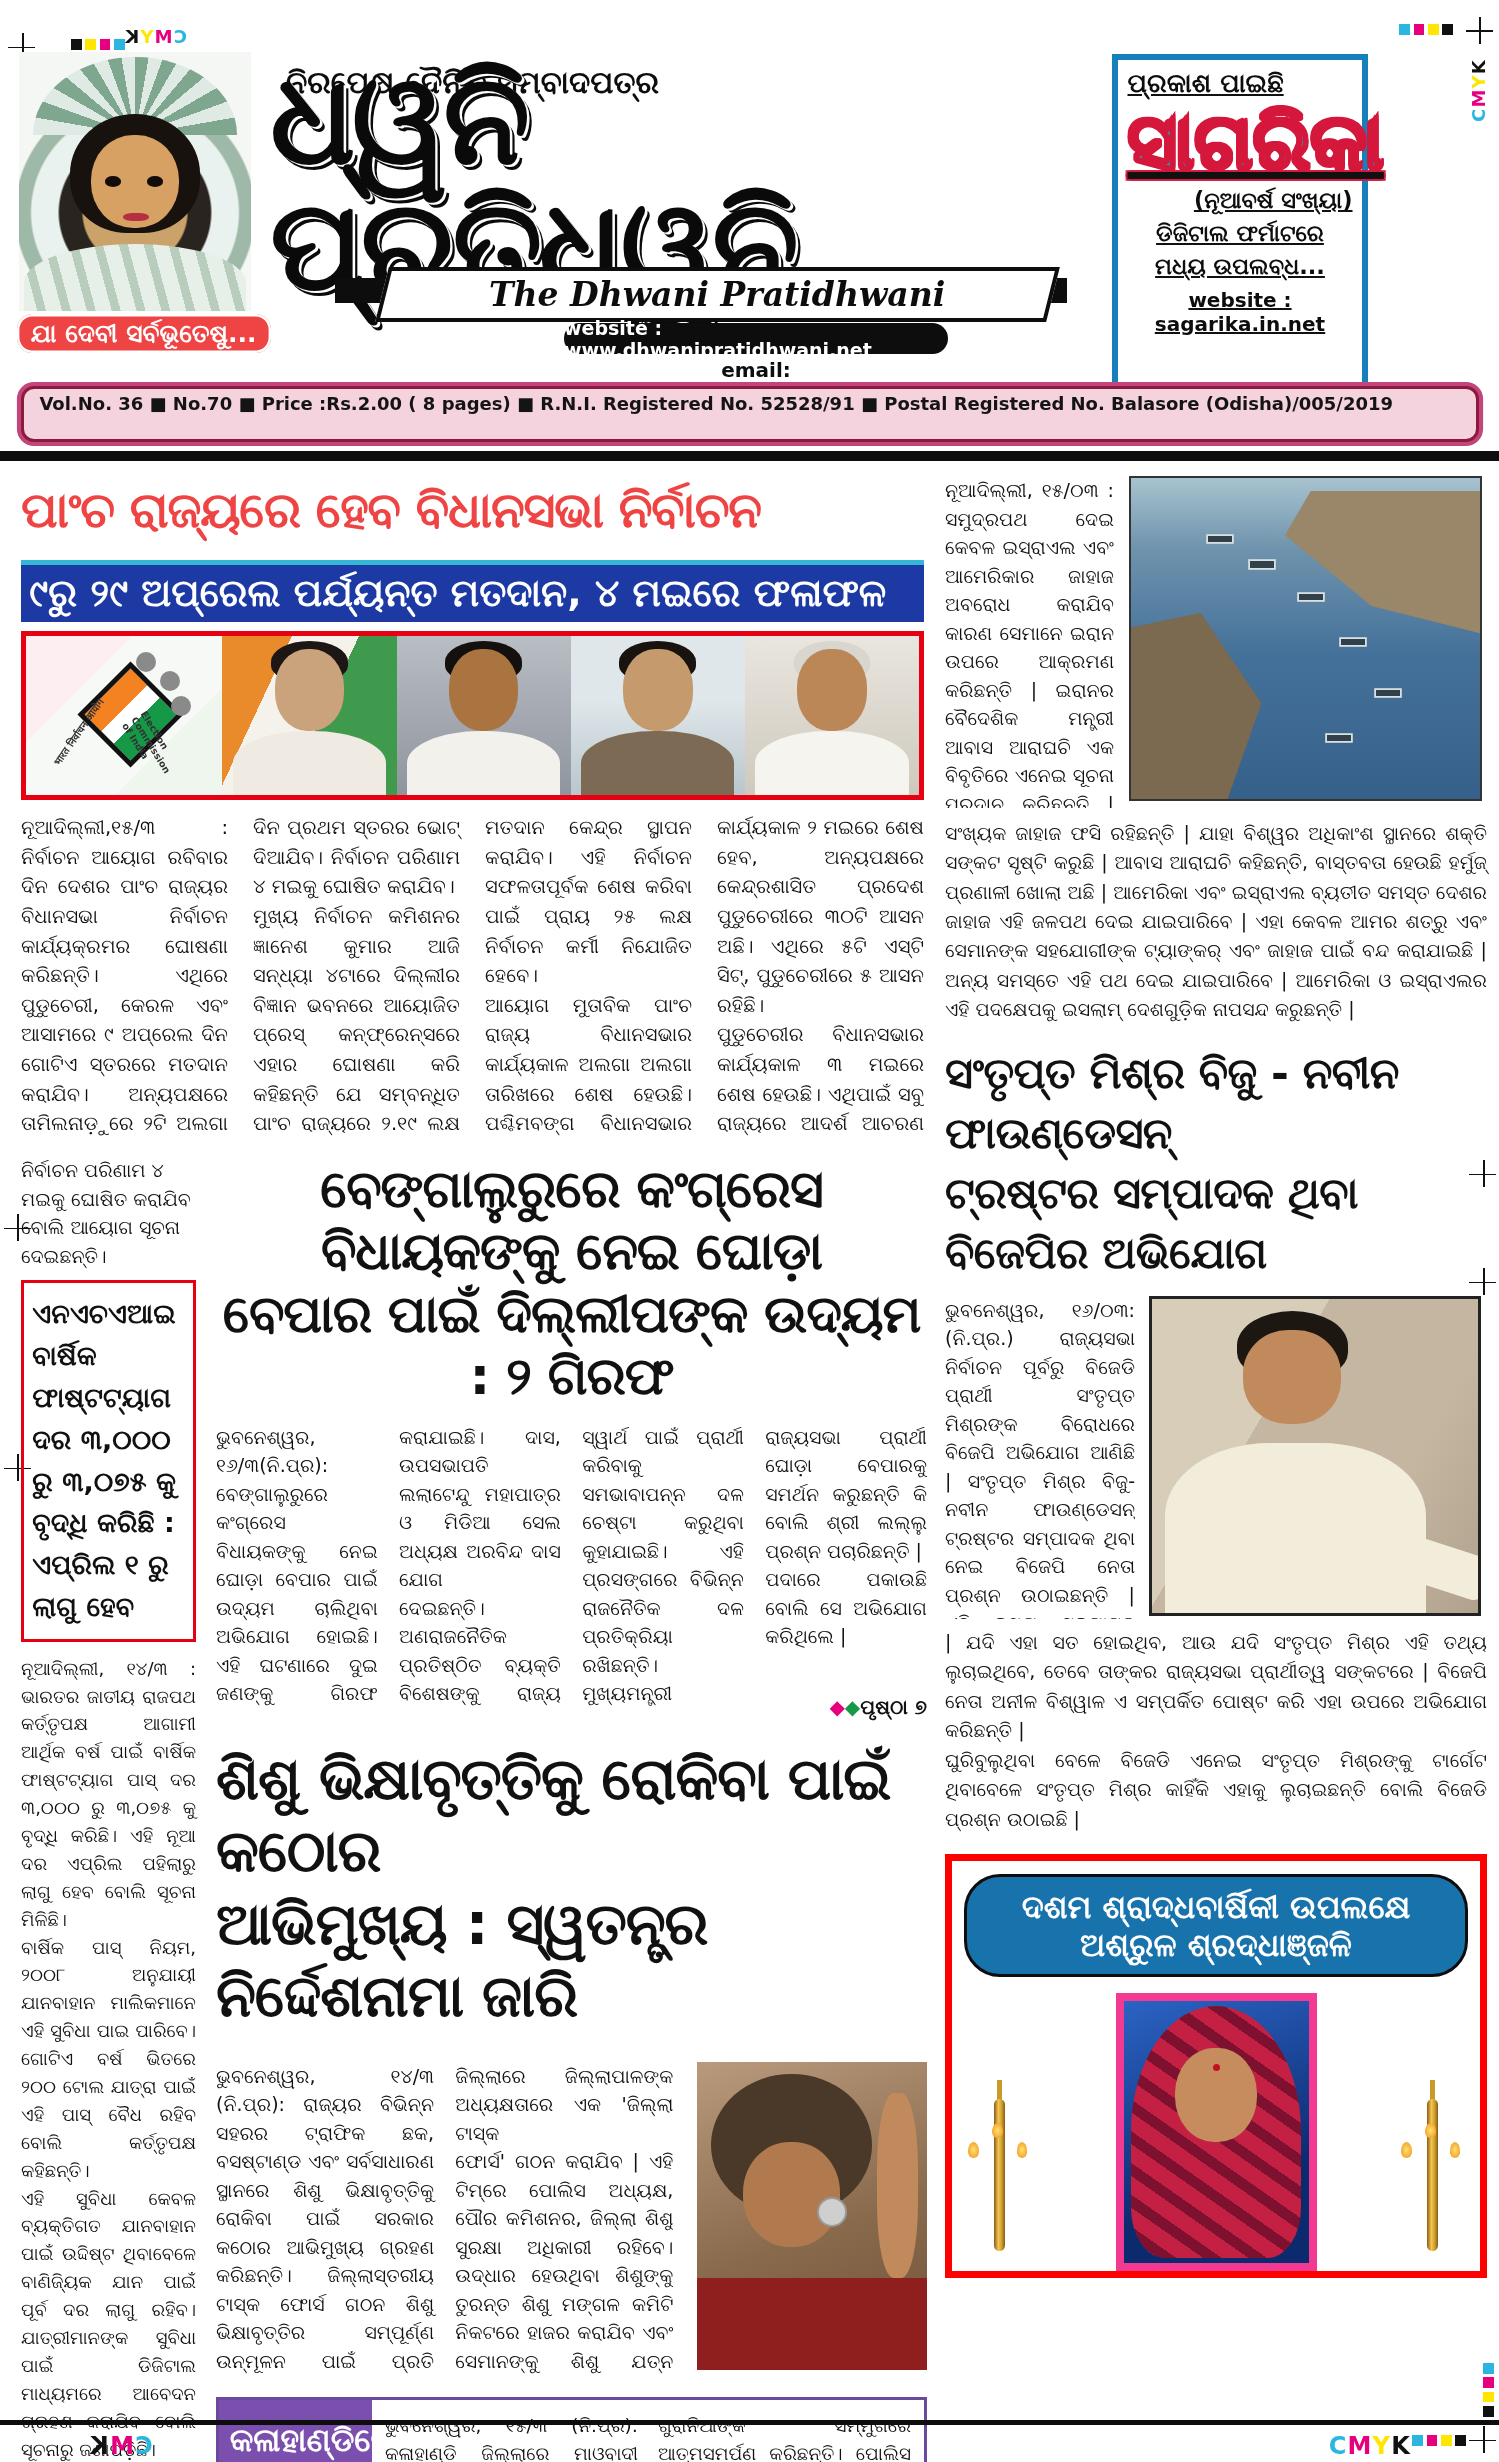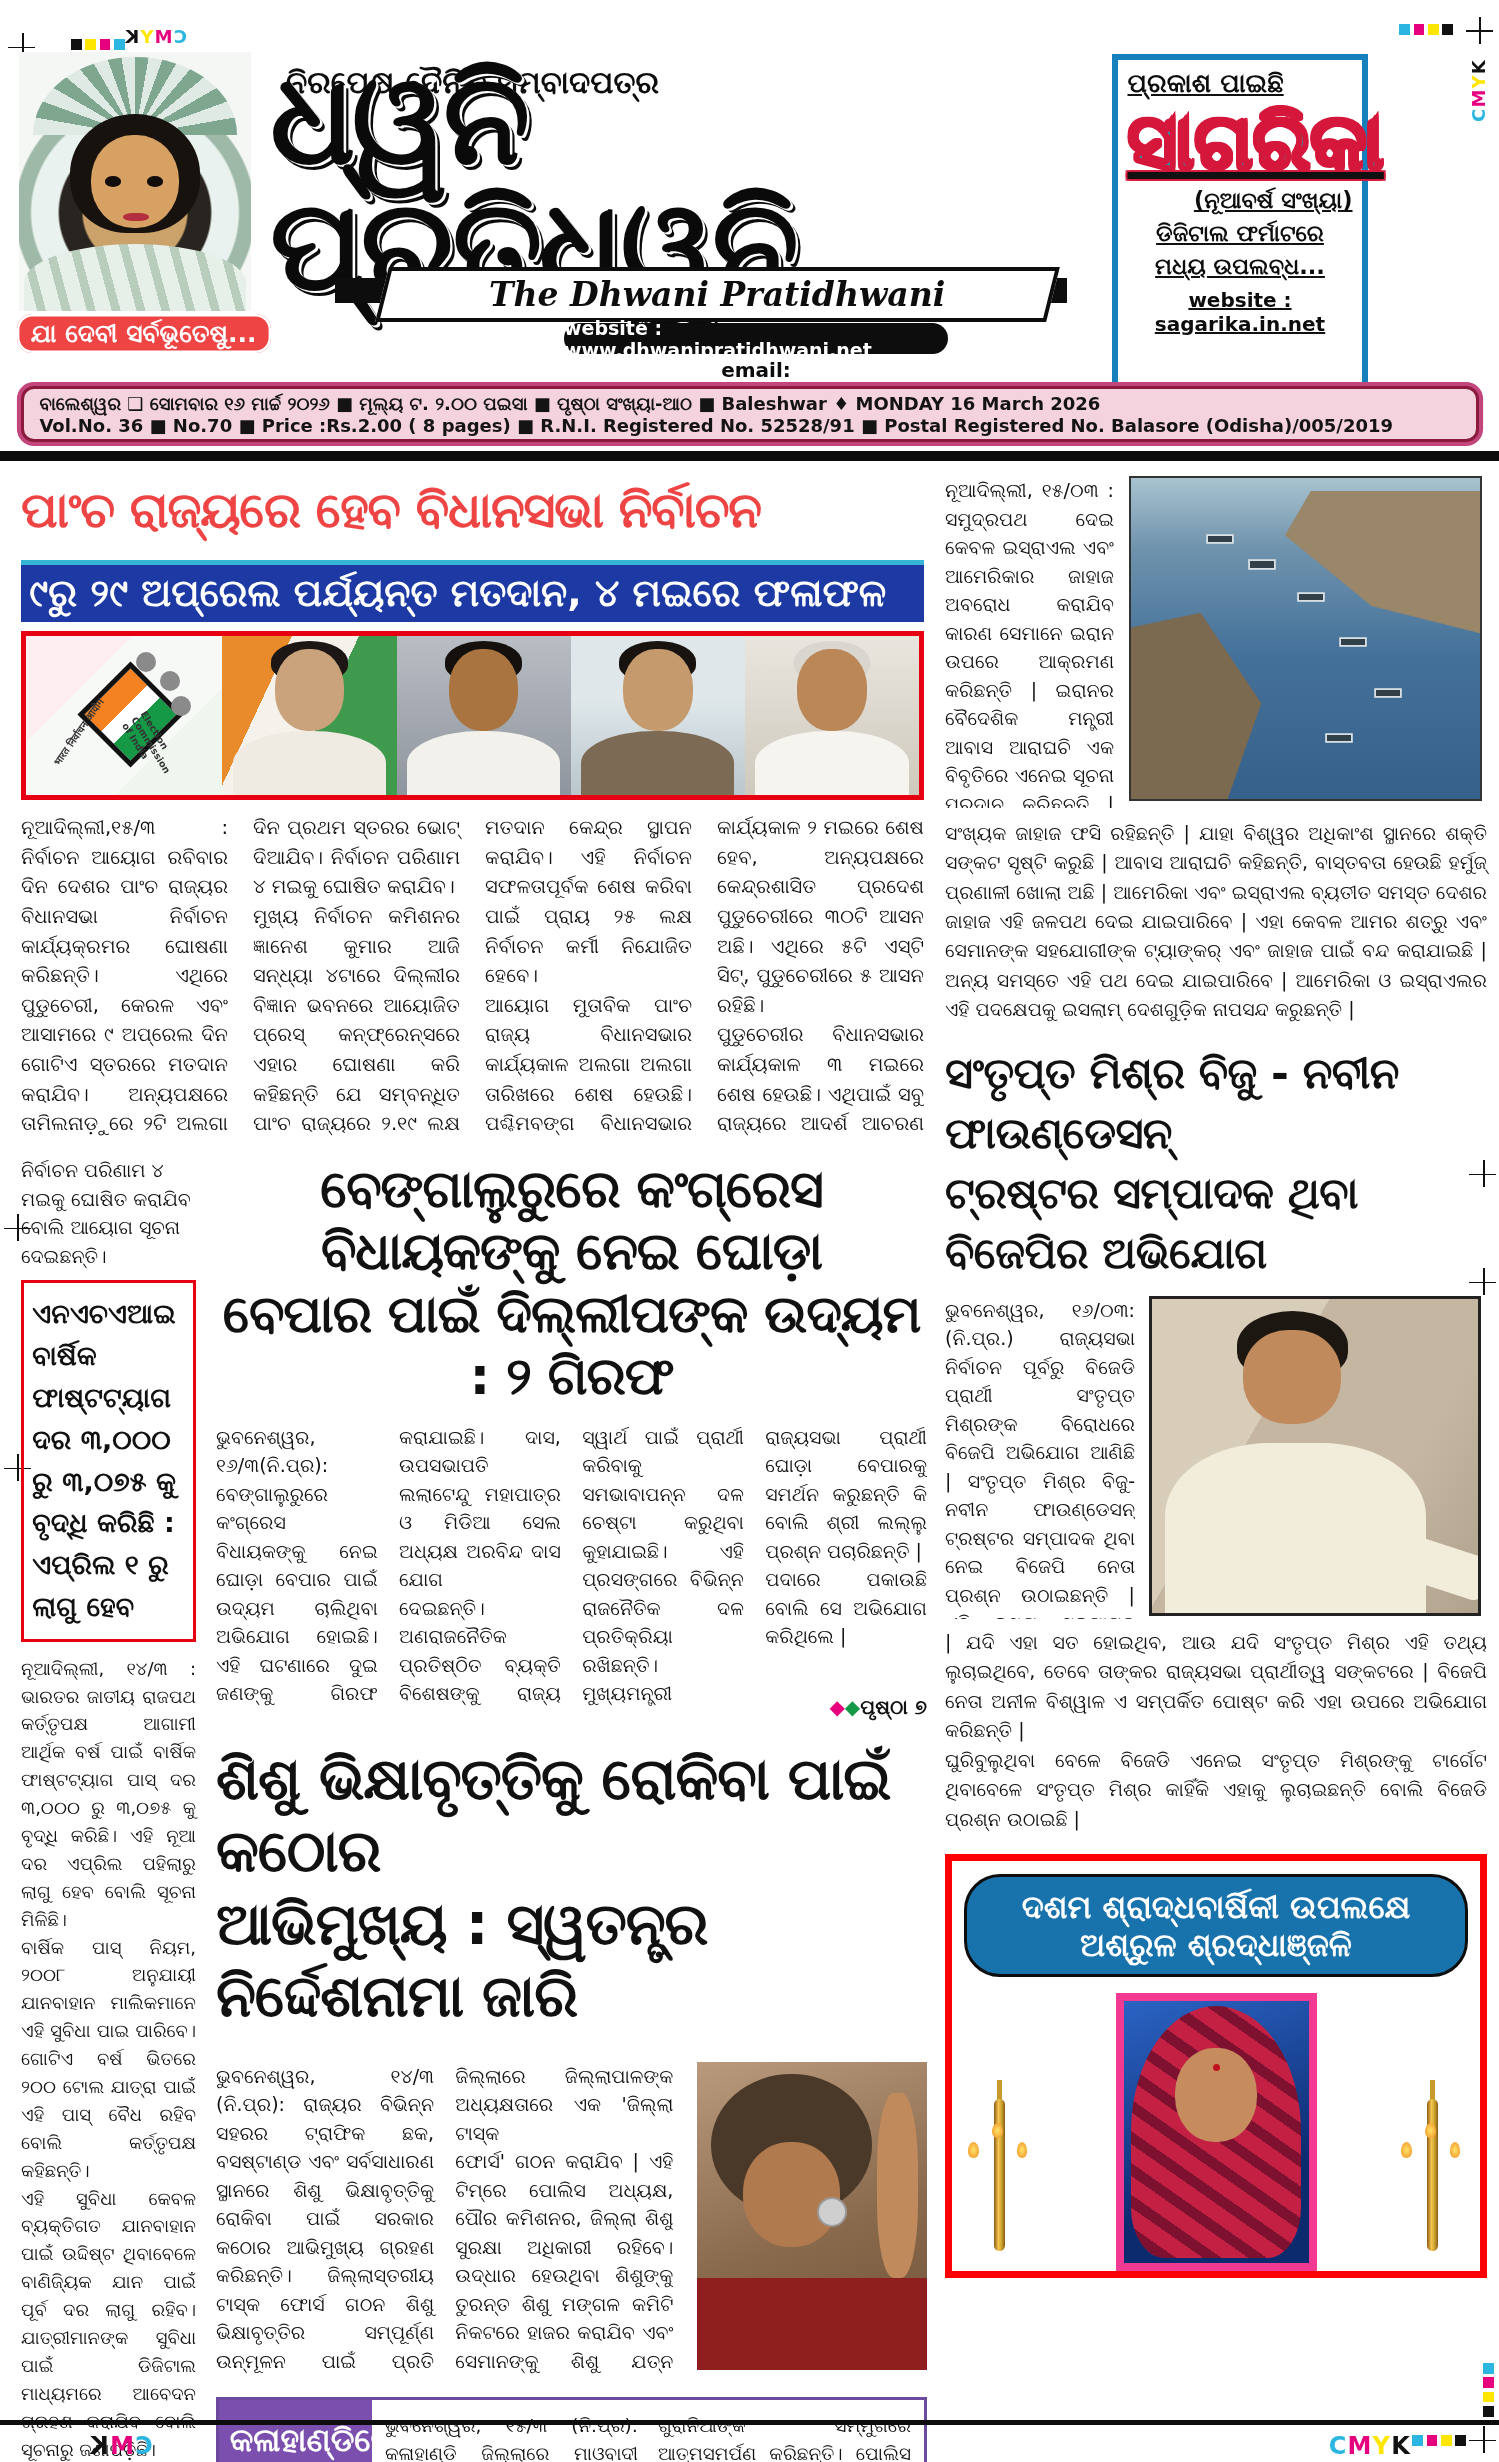--- a/index.html
+++ b/index.html
@@ -203,21 +203,20 @@
   <div class="sagarika">
     <div class="sag-pub">ପ୍ରକାଶ ପାଇଛି</div>
     <div class="sag-title">ସାଗରିକା</div>
     <div class="sag-line">(ନୂଆବର୍ଷ ସଂଖ୍ୟା)</div>
     <div class="sag-line" style="text-align:center">ଡିଜିଟାଲ ଫର୍ମାଟରେ</div>
     <div class="sag-line" style="text-align:center">ମଧ୍ୟ ଉପଲବ୍ଧ...</div>
     <div class="sag-site">website : sagarika.in.net</div>
   </div>
 
   <div class="infobar">
-    <div class="ln">ବାଲେଶ୍ୱର ❑ ସୋମବାର ୧୬ ମାର୍ଚ୍ଚ ୨୦୨୬ ■  ମୂଲ୍ୟ ଟ. ୨.୦୦ ପଇସା ■  ପୃଷ୍ଠା ସଂଖ୍ୟା-ଆଠ ■ Baleshwar    ♦    MONDAY 16 March 2026</div>
     <div class="ln">Vol.No. 36 ■ No.70 ■ Price :Rs.2.00 ( 8 pages)  ■ R.N.I. Registered No. 52528/91 ■  Postal Registered No. Balasore (Odisha)/005/2019</div>
   </div>
   <div class="rule-top"></div>
 
   <h1 class="lead-head" style="margin:0">ପାଂଚ ରାଜ୍ୟରେ ହେବ ବିଧାନସଭା ନିର୍ବାଚନ</h1>
   <div class="lead-sub">୯ରୁ ୨୯ ଅପ୍ରେଲ ପର୍ଯ୍ୟନ୍ତ ମତଦାନ, ୪ ମଇରେ  ଫଳାଫଳ</div>
 
   <div class="strip">
     <div class="cell ec">
       <div class="dia"></div>

